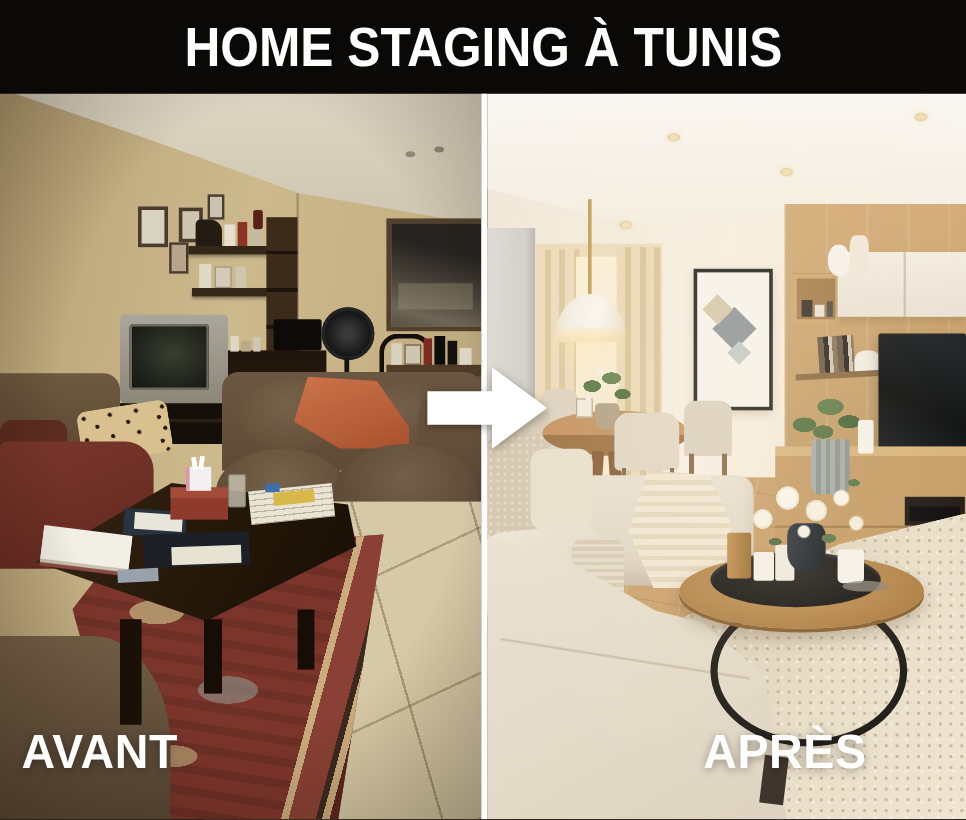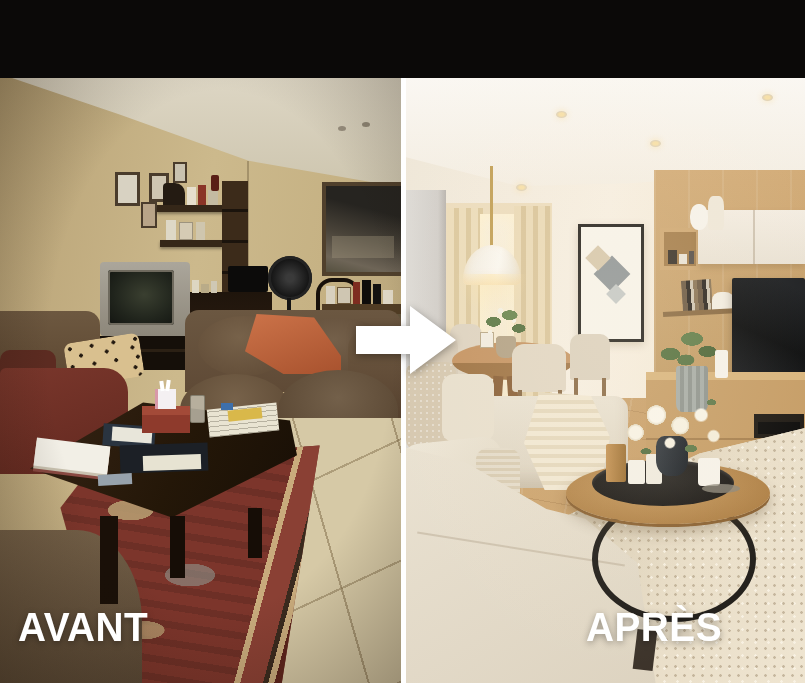--- a/index.html
+++ b/index.html
@@ -258,20 +258,23 @@
                radial-gradient(ellipse 8px 5px at 88% 12%,#60794a 60%,rgba(0,0,0,0) 62%)}
   .r-mug{left:292px;top:380px;width:22px;height:28px;background:#f6f2e9;border-radius:3px 3px 4px 4px}
   .r-coaster{left:296px;top:406px;width:38px;height:9px;background:#8d8779;border-radius:50%;opacity:.8}
   .r-glowall{inset:0;pointer-events:none;background:radial-gradient(ellipse at 45% 40%,rgba(255,244,220,.18),rgba(0,0,0,0) 70%)}
 </style>
 </head>
 <body>
 
 <div class="stage">
 
+  <div class="a header">
+    <div class="title">HOME STAGING À TUNIS</div>
+  </div>
 
   <div class="a panel" id="left">
     <div class="a l-wall"></div>
     <div class="a l-ceiling"></div>
     <div class="a l-cornerline"></div>
     <div class="a l-spot1"></div>
     <div class="a l-spot2"></div>
     <div class="a l-f1"></div>
     <div class="a l-f2"></div>
     <div class="a l-f3"></div>

